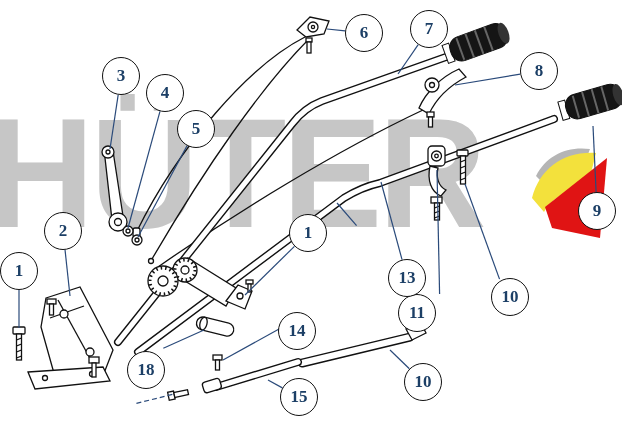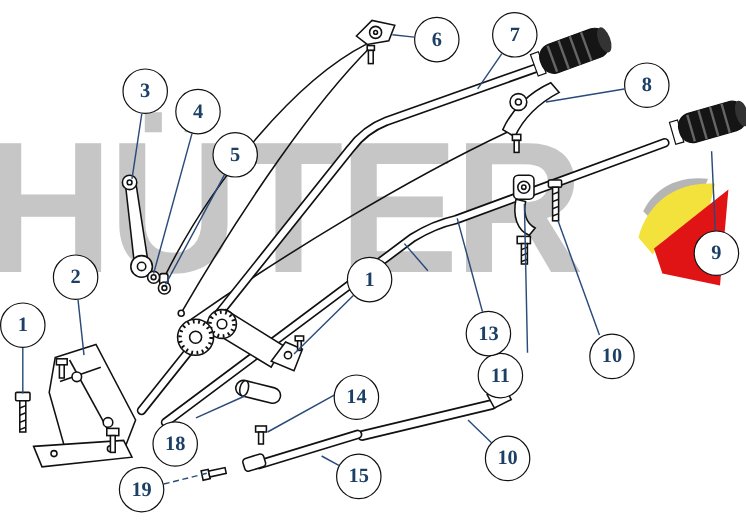--- a/index.html
+++ b/index.html
@@ -270,18 +270,15 @@
       </div>
       <div class="callout" style="left: 388px; top: 259px;">
         <span>13</span>
       </div>
       <div class="callout" style="left: 289px; top: 214px;">
         <span>1</span>
       </div>
       <div class="callout" style="left: 127px; top: 351px;">
         <span>18</span>
       </div>
-      <div class="callout" style="left: 99px; top: 389px;">
-        <span>19</span>
-      </div>
     </div>
 
 </div>
 
 </body></html>

